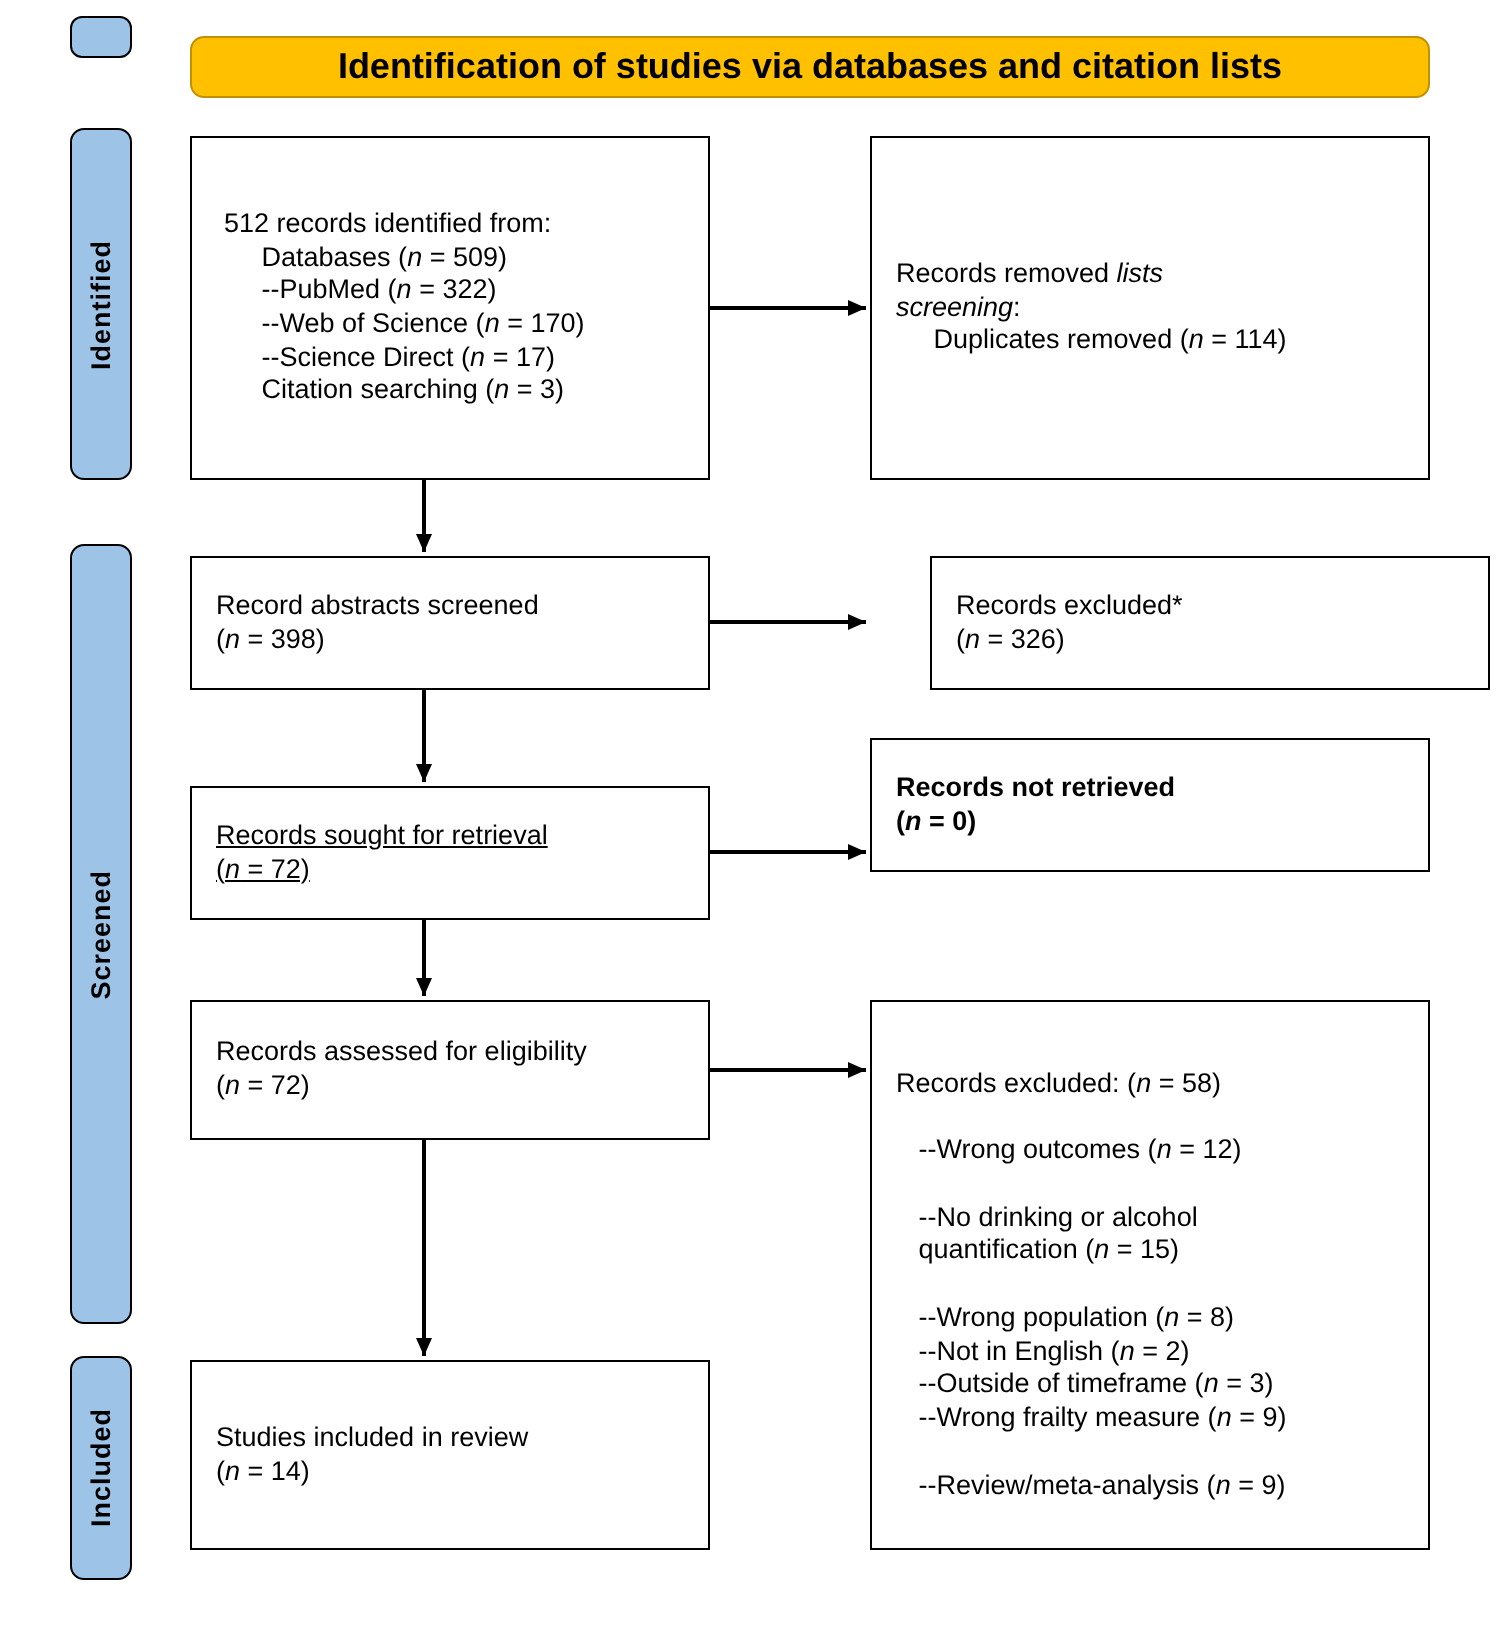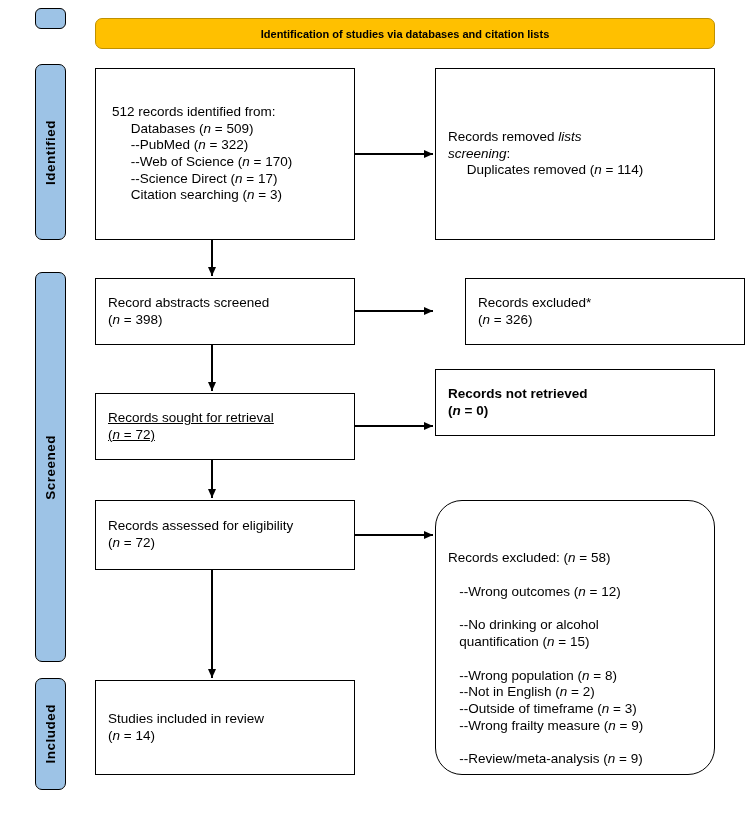--- a/index.html
+++ b/index.html
@@ -14,21 +14,21 @@
     overflow: hidden;
   }
 
   .banner {
     position: absolute;
     left: 95px; top: 18px; width: 620px; height: 31px;
     background: #FFC000;
     border: 1px solid #BF9000;
     border-radius: 7px;
     display: flex; align-items: center; justify-content: center;
-    font-weight: bold; font-size: 11px;
+    font-weight: bold; font-size: 18px;
   }
 
   .stage-bar {
     position: absolute;
     left: 35px; width: 31px;
     background: #9DC3E6;
     border: 1px solid #000;
     border-radius: 7px;
     display: flex; align-items: center; justify-content: center;
   }
@@ -48,21 +48,21 @@
     border-radius: 6px;
   }
 
   .flow-box {
     position: absolute;
     background: #ffffff;
     border: 1.6px solid #000;
     display: flex; align-items: center;
     padding: 6px 8px 6px 12px;
   }
-  .flow-box.top-align { align-items: flex-end; padding-top: 16px; border-radius: 27px; }
+  .flow-box.top-align { align-items: center; padding-top: 16px; }
   .box-text {
     white-space: pre-wrap;
     font-size: 13.5px;
     line-height: 1.24;
   }
 
   .left-col  { left: 95px;  width: 260px; }
   .right-col { left: 435px; width: 280px; }
 
   .arrow-layer {

